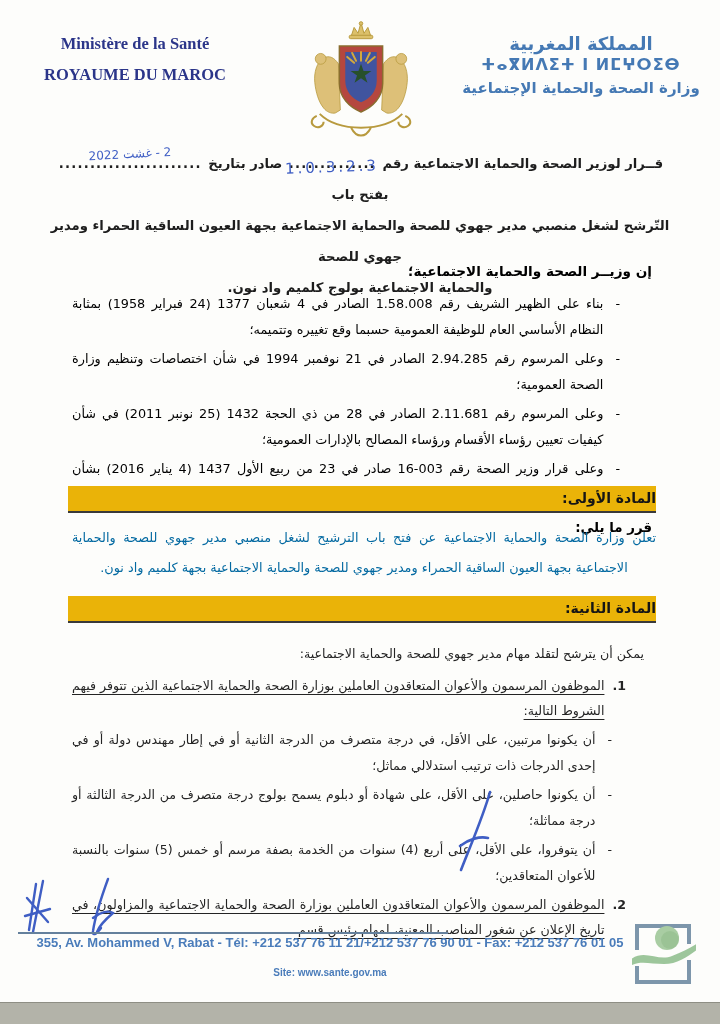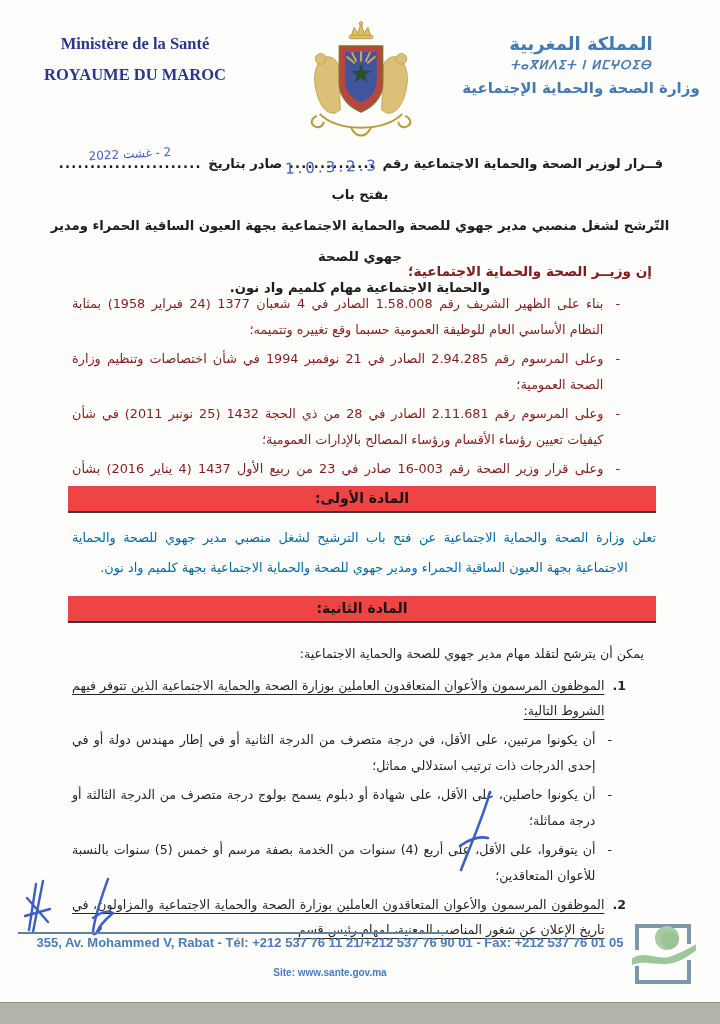--- a/index.html
+++ b/index.html
@@ -13,47 +13,47 @@
 
   
   #hdr-fr{
     left:26px;top:28px;width:218px;text-align:center;
     font-family:"Liberation Serif","DejaVu Serif",serif;
     font-weight:bold;color:#2b3589;font-size:16.5px;line-height:31px;
   }
   #arms{left:302px;top:18px;width:118px;height:124px;}
   #hdr-ar{right:10px;top:8px;width:258px;text-align:center;color:#4579b4;direction:rtl;margin-top:24px;}
   #hdr-ar .ar1{font-size:18px;font-weight:bold;line-height:24px;}
-  #hdr-ar .tif1{font-size:12px;font-weight:bold;letter-spacing:1px;line-height:18px;font-style:italic;}
+  #hdr-ar .tif1{font-size:16px;font-weight:bold;letter-spacing:1px;line-height:18px;}
   #hdr-ar .ar2{font-size:15px;font-weight:bold;line-height:22px;margin-top:3px;}
   #hdr-ar .tif2{font-size:10px;font-weight:bold;letter-spacing:.5px;line-height:15px;}
 
   
   #title{
     left:44px;right:44px;top:148px;direction:rtl;text-align:center;
     font-weight:bold;font-size:13.2px;line-height:31px;color:#1d1d1d;
   }
   .fill{display:inline-block;position:relative;padding:0 2px;}
   .dots{letter-spacing:1.2px;font-weight:bold;}
   .hw{position:absolute;white-space:nowrap;color:#3f5ec4;font-weight:normal;}
   .hw-num{left:50%;bottom:-4px;transform:translateX(-50%) rotate(-2deg);font-size:15px;letter-spacing:3px;}
   .hw-date{left:50%;bottom:9px;transform:translateX(-50%) rotate(-3deg);font-size:12px;direction:rtl;letter-spacing:1px;}
 
   
-  #preamble{left:72px;right:62px;top:260px;direction:rtl;color:#7f1d1d;font-size:12.8px;}
+  #preamble{left:72px;right:62px;top:260px;direction:rtl;color:#000000;font-size:12.8px;}
   #preamble .addressee{font-size:13.6px;font-weight:bold;margin:0 6px 9px 0;line-height:22px;}
   .hang{display:flex;gap:12px;line-height:26px;margin:0 38px 3px 0;}
   .hang .dash{flex:0 0 auto;}
   .hang .txt{flex:1;text-align:justify;}
   #decision{font-weight:bold;margin:12px 6px 0 0;text-align:right;font-size:13.4px;}
 
   
   .banner{
-    left:68px;right:64px;background:#ef4444;border-bottom:2.5px solid #3a3a3a;
-    text-align:center;direction:rtl;font-weight:bold;font-size:14px;line-height:25px;color:#151515;
+    left:68px;right:64px;background:#eab308;border-bottom:2.5px solid #3a3a3a;
+    text-align:right;direction:rtl;font-weight:bold;font-size:14px;line-height:25px;color:#151515;
   }
   #art1-banner{top:486px;}
   #art1-body{
     left:72px;right:64px;top:523px;direction:rtl;color:#0369a1;
     font-size:12.8px;line-height:30px;text-align:justify;text-align-last:center;
   }
   #art2-banner{top:596px;}
   #art2-body{left:72px;right:62px;top:633px;direction:rtl;color:#242424;font-size:12.6px;line-height:25px;margin-top:8px;}
   #art2-body .intro{text-align:right;margin:0 14px 7px 0;}
   .numitem{display:flex;gap:8px;margin:0 32px 4px 0;}
@@ -124,21 +124,21 @@
 
   <div class="abs" id="title">
     <div>
       <span>قــرار لوزير الصحة والحماية الاجتماعية رقم</span>
       <span class="fill"><span class="dots">..............</span><span class="hw hw-num">1.0.3.2.3</span></span>
       <span>صادر بتاريخ</span>
       <span class="fill"><span class="dots">.......................</span><span class="hw hw-date">2 - غشت 2022</span></span>
       <span>بفتح باب</span>
     </div>
     <div>التّرشح لشغل منصبي مدير جهوي للصحة والحماية الاجتماعية بجهة العيون الساقية الحمراء ومدير جهوي للصحة</div>
-    <div>والحماية الاجتماعية مهام كلميم واد نون.</div>
+    <div>والحماية الاجتماعية بولوج كلميم واد نون.</div>
   </div>
 
   <div class="abs" id="preamble">
     <div class="addressee">إن وزيــر الصحة والحماية الاجتماعية؛</div>
     <div>
 
         <div class="hang">
           <span class="dash">-</span>
           <span class="txt">بناء على الظهير الشريف رقم 1.58.008 الصادر في 4 شعبان 1377 (24 فبراير 1958) بمثابة النظام الأساسي العام للوظيفة العمومية حسبما وقع تغييره وتتميمه؛</span>
         </div>
@@ -151,20 +151,21 @@
         <div class="hang">
           <span class="dash">-</span>
           <span class="txt">وعلى المرسوم رقم 2.11.681 الصادر في 28 من ذي الحجة 1432 (25 نونبر 2011) في شأن كيفيات تعيين رؤساء الأقسام ورؤساء المصالح بالإدارات العمومية؛</span>
         </div>
 
         <div class="hang">
           <span class="dash">-</span>
           <span class="txt">وعلى قرار وزير الصحة رقم 003-16 صادر في 23 من ربيع الأول 1437 (4 يناير 2016) بشأن إحداث وتحديد اختصاصات وتنظيم المصالح اللاممركزة لوزارة الصحة؛</span>
         </div>
       </div>
+    <div id="decision">قرر ما يلي:</div>
   </div>
 
   <div class="abs banner" id="art1-banner">المادة الأولى:</div>
   <div class="abs" id="art1-body">تعلن وزارة الصحة والحماية الاجتماعية عن فتح باب الترشيح لشغل منصبي مدير جهوي للصحة والحماية الاجتماعية بجهة العيون الساقية الحمراء ومدير جهوي للصحة والحماية الاجتماعية بجهة كلميم واد نون.</div>
 
   <div class="abs banner" id="art2-banner">المادة الثانية:</div>
   <div class="abs" id="art2-body">
     <div class="intro">يمكن أن يترشح لتقلد مهام مدير جهوي للصحة والحماية الاجتماعية:</div>
     <div class="numitem">
       <span class="num">1.</span>

